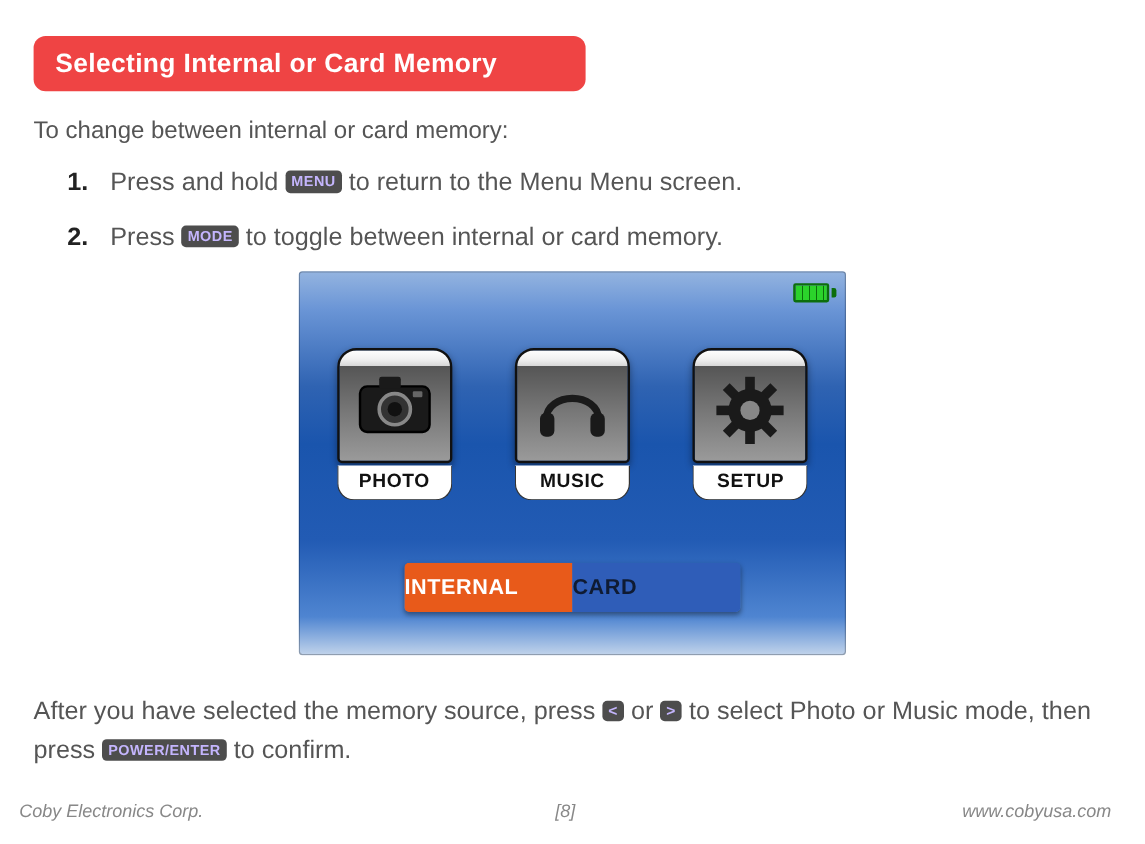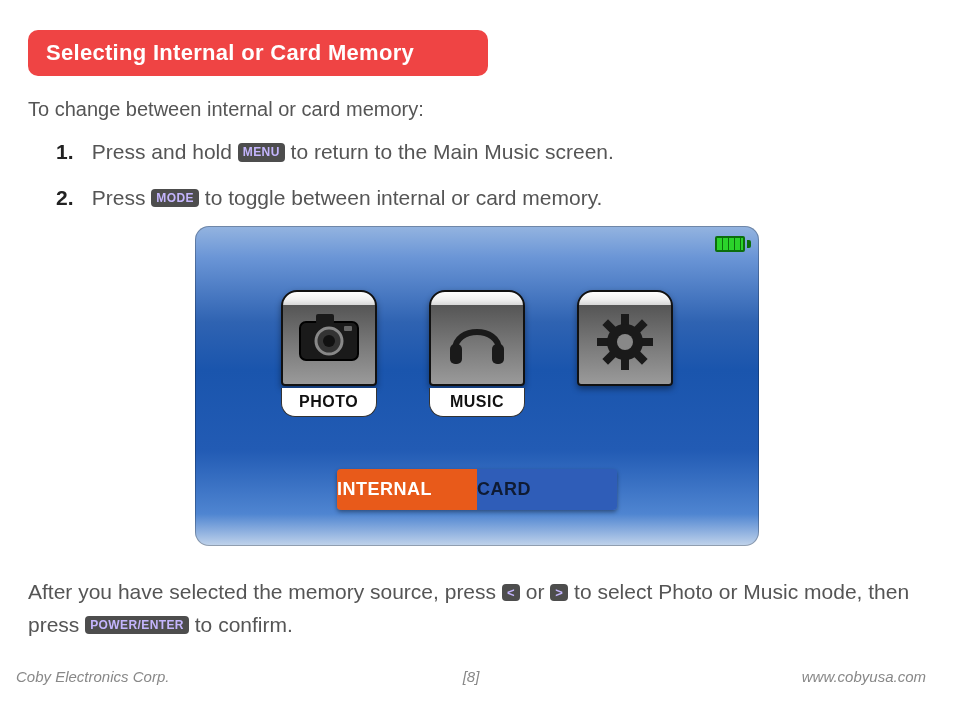--- a/index.html
+++ b/index.html
@@ -31,24 +31,24 @@
     vertical-align: middle;
     line-height: 1.2;
     letter-spacing: 0.4px;
     position: relative;
     top: -1px;
   }
   .keycap.small-arrow { padding: 1px 5px; font-size: 13px; }
   .device-wrap { text-align: center; margin-top: 8px; }
   .device {
     display: inline-block;
-    width: 564px;
+    width: 456px;
     height: 320px;
     background: linear-gradient(to bottom, #94b4e0 0%, #6a95d6 10%, #2f63b2 30%, #1a55ad 45%, #225bb4 70%, #4f85d1 90%, #c2d4eb 100%);
-    border-radius: 14px;
+    border-radius: 3px;
     box-shadow: inset 0 0 0 1px rgba(0,0,0,0.25);
     position: relative;
   }
   .battery {
     position: absolute; top: 10px; right: 12px; width: 34px; height: 16px;
   }
   .battery .body {
     width: 30px; height: 16px; border: 2px solid #0c6e0c; border-radius: 2px;
     background: repeating-linear-gradient(to right, #2bd32b 0, #2bd32b 5px, #0c6e0c 5px, #0c6e0c 6px);
     display: inline-block;
@@ -119,21 +119,21 @@
 
   <div class="section-header">Selecting Internal or Card Memory</div>
 
   <p class="intro">To change between internal or card memory:</p>
 
   <ol class="steps">
     <li>
       <span class="num">1.</span>
       <span>Press and hold </span>
       <span class="keycap">MENU</span>
-      <span> to return to the Main Music screen.</span>
+      <span> to return to the Menu Menu screen.</span>
     </li>
     <li>
       <span class="num">2.</span>
       <span>Press </span>
       <span class="keycap">MODE</span>
       <span> to toggle between internal or card memory.</span>
     </li>
   </ol>
 
   <div class="device-wrap">
@@ -186,20 +186,21 @@
                       <rect x="-4" y="16" width="8" height="12"></rect>
                       <rect x="-28" y="-4" width="12" height="8"></rect>
                       <rect x="16" y="-4" width="12" height="8"></rect>
                     </g>
                   </g>
                   <circle r="18" fill="#1a1a1a"></circle>
                   <circle r="8" fill="#888"></circle>
                 </g>
               </svg>
             </div>
+            <div class="app-label">SETUP</div>
           </div>
         </div>
       </div>
 
       <div class="memory-toggle">
         <div class="opt internal">INTERNAL</div>
         <div class="opt card">CARD</div>
       </div>
     </div>
   </div>

